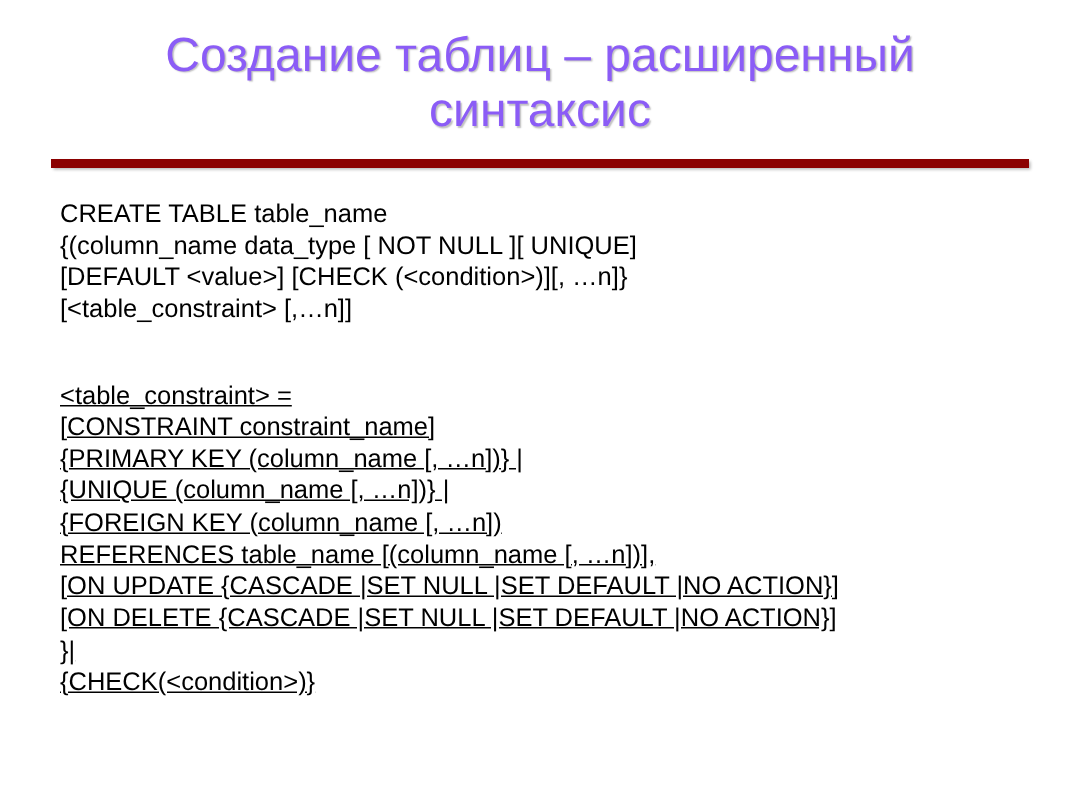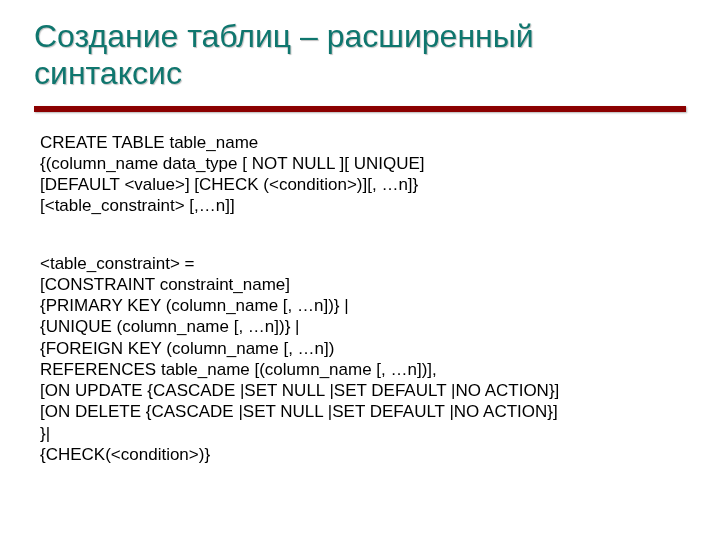--- a/index.html
+++ b/index.html
@@ -16,43 +16,44 @@
     box-sizing: border-box;
     width: 720px;
     height: 540px;
     padding: 18px 34px 20px 34px;
     position: relative;
   }
   .title {
     font-size: 32px;
     line-height: 1.15;
     font-weight: 400;
-    color: #0f766e;
+    color: #8b5cf6;
     margin-bottom: 14px;
     text-shadow: 1px 1px 1px rgba(0,0,0,0.25);
+    text-align: center;
   }
   .rule {
     height: 6px;
     width: 100%;
     background: #8b0000;
     margin-bottom: 20px;
     box-shadow: 1px 1px 2px rgba(0,0,0,0.3);
   }
   .body {
     padding-left: 6px;
     padding-right: 6px;
   }
   .block {
     font-size: 17px;
     line-height: 1.25;
     white-space: pre-wrap;
     font-family: Verdana, Geneva, sans-serif;
     margin-bottom: 36px;
   }
-  .block:last-child { margin-bottom: 0; }
+  .block:last-child { margin-bottom: 0; text-decoration: underline; }
 </style>
 </head>
 <body>
 
 <div class="slide">
   <div class="title">Создание таблиц – расширенный синтаксис</div>
   <div class="rule"></div>
   <div class="body">
     <div class="block">CREATE TABLE table_name
 {(column_name data_type [ NOT NULL ][ UNIQUE]

